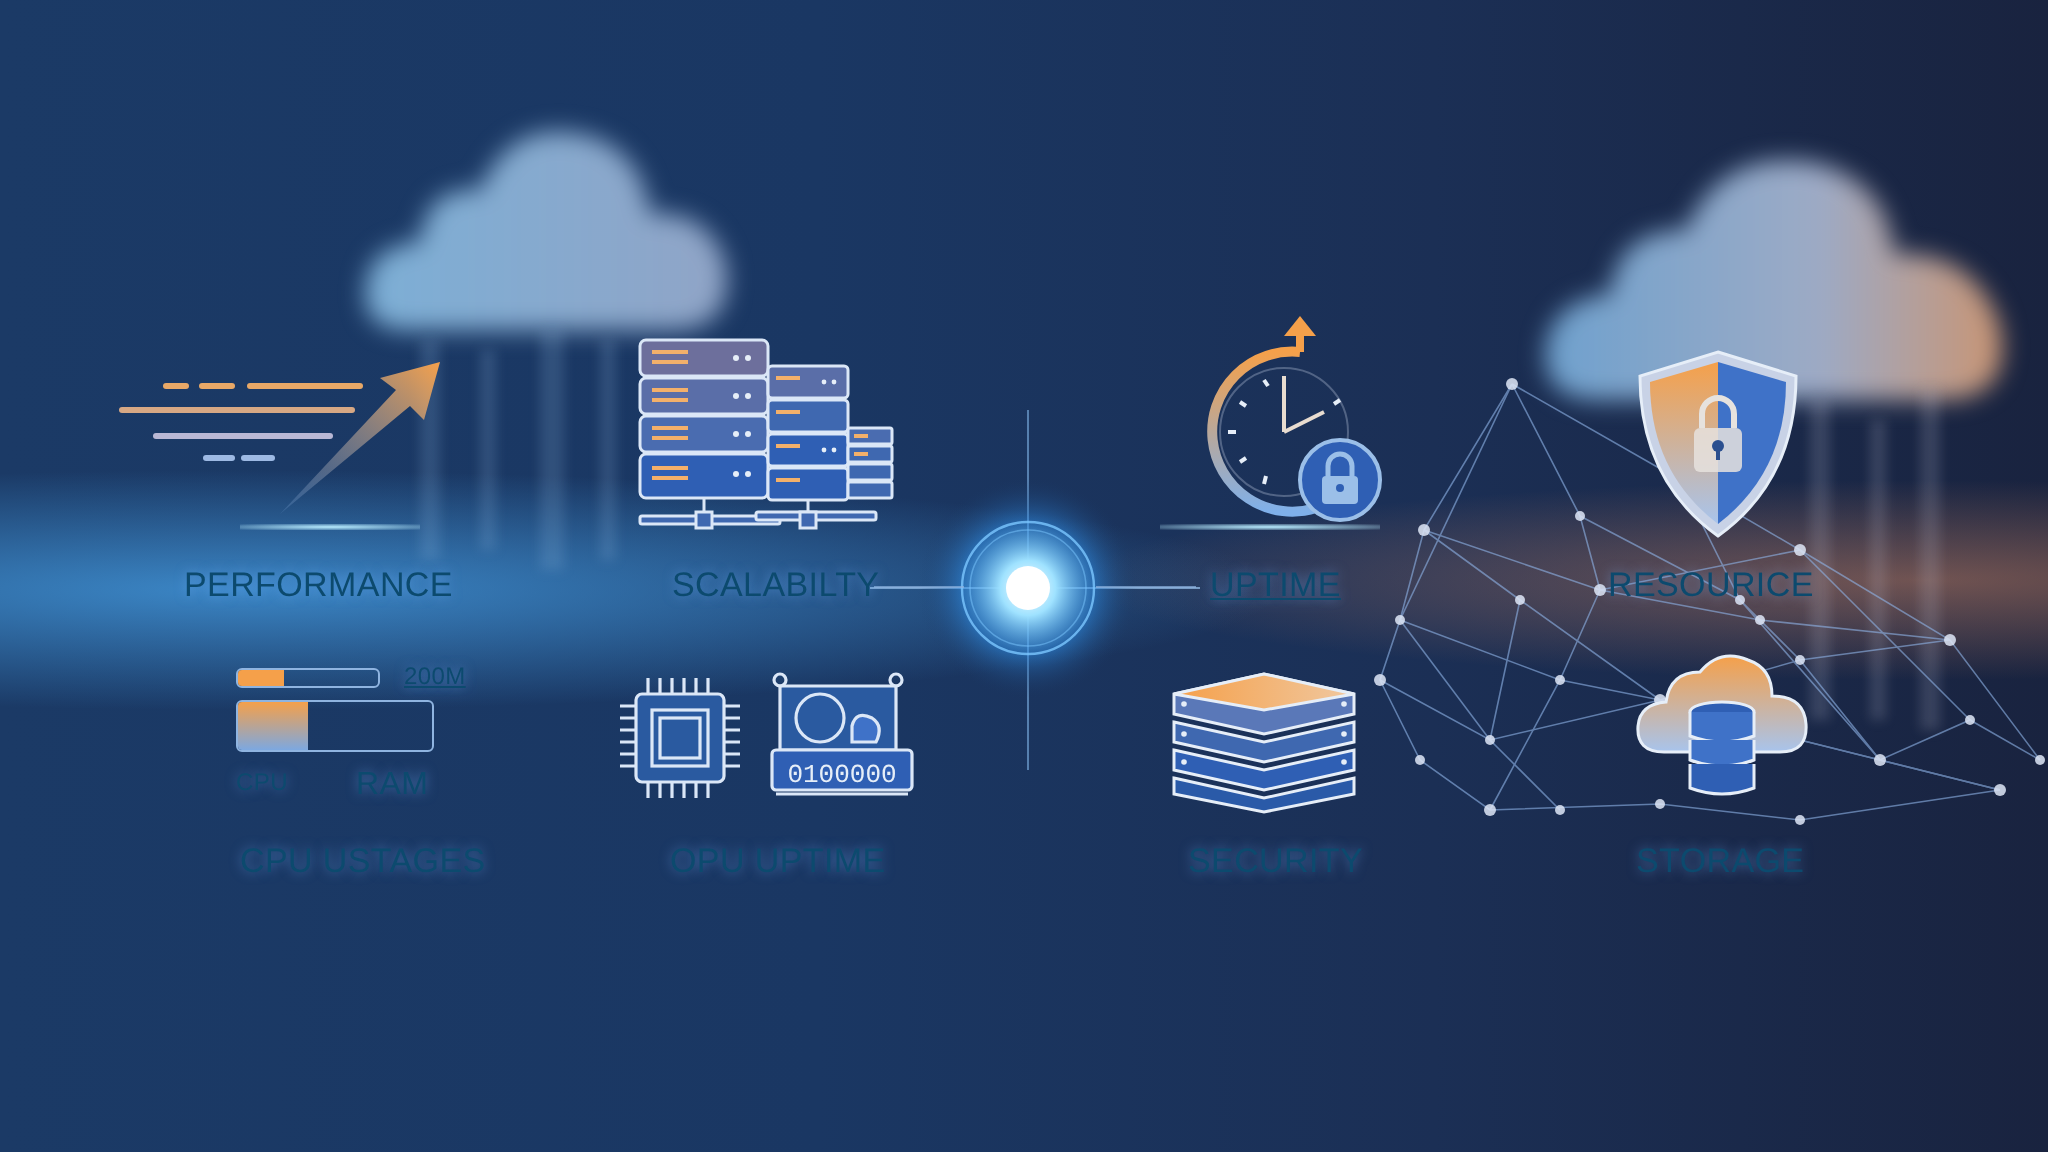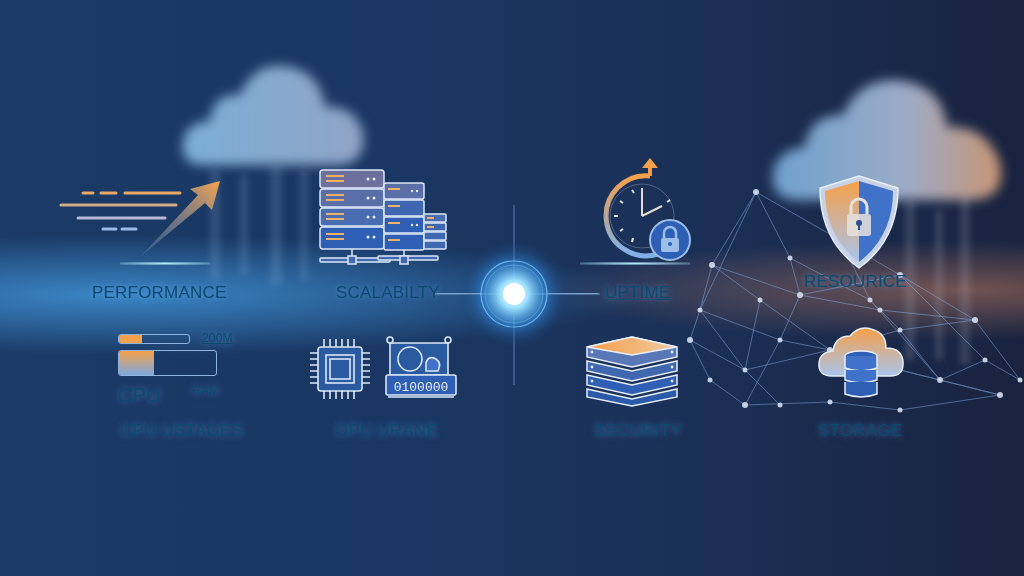--- a/index.html
+++ b/index.html
@@ -243,33 +243,33 @@
     </linearGradient>
   </defs>
   <path d="M43 2 L82 14 Q82 66 43 94 Q4 66 4 14 Z" fill="#c8d2e6" stroke="#e6eef8" stroke-width="1.5"></path>
   <path d="M43 7 L43 88 Q9 62 9 17 Z" fill="url(#shL)"></path>
   <path d="M43 7 L77 17 Q77 62 43 88 Z" fill="#3f72c8"></path>
   <rect x="31" y="40" width="24" height="22" rx="3" fill="#e6e2de" opacity="0.85"></rect>
   <path d="M35 40 V33 A8 8 0 0 1 51 33 V40" fill="none" stroke="#e6e2de" stroke-width="3"></path>
   <circle cx="43" cy="49" r="3" fill="#2b4f8f"></circle>
     <rect x="42" y="50" width="2" height="6" fill="#2b4f8f"></rect>
 </svg>
-<div class="label" style="left:804px;top:272px;">RESOURICE</div>
+<div class="label" style="left:804px;top:283px;">RESOURICE</div>
 
 <div style="position:absolute;left:118px;top:333px;width:130px;height:50px;">
   <div style="position:absolute;left:0;top:1px;width:70px;height:8px;border:1px solid #8fb4e0;border-radius:3px;overflow:hidden;">
     <div style="width:33%;height:100%;background:#f5a04a;"></div>
   </div>
   <div class="label small" style="left:84px;top:-2px;font-size:12px;">200M</div>
   <div style="position:absolute;left:0;top:17px;width:97px;height:24px;border:1px solid #8fb4e0;border-radius:3px;overflow:hidden;">
     <div style="width:36%;height:100%;background:linear-gradient(180deg,#f5a04a,#7da8e0);"></div>
   </div>
 </div>
-<div class="label" style="left:118px;top:384px;font-size:20px;">CPU</div>
-<div class="label" style="left:192px;top:384px;font-size:12px;">RAM</div>
+<div class="label" style="left:118px;top:384px;font-size:12px;">CPU</div>
+<div class="label" style="left:178px;top:384px;font-size:16px;">RAM</div>
 <div class="label" style="left:120px;top:421px;">CPU USTAGES</div>
 
 <svg class="icon" style="left:308px;top:335px;" width="160" height="70" viewBox="0 0 160 70">
   <g stroke="#dbe7f7" stroke-width="1.6" fill="none">
     <rect x="10" y="12" width="44" height="44" rx="3" fill="#2a5aa0"></rect>
     <rect x="18" y="20" width="28" height="28"></rect>
     <rect x="22" y="24" width="20" height="20"></rect>
     <path d="M16 12 V4 M22 12 V4 M28 12 V4 M34 12 V4 M40 12 V4 M46 12 V4"></path>
     <path d="M16 56 V64 M22 56 V64 M28 56 V64 M34 56 V64 M40 56 V64 M46 56 V64"></path>
     <path d="M10 18 H2 M10 24 H2 M10 30 H2 M10 36 H2 M10 42 H2 M10 48 H2"></path>
@@ -279,21 +279,21 @@
     <path d="M82 8 H140 V40 H82 Z" fill="#2a5aa0"></path>
     <circle cx="82" cy="5" r="3"></circle>
       <circle cx="140" cy="5" r="3"></circle>
     <circle cx="102" cy="24" r="12"></circle>
     <path d="M118 28 Q120 20 128 24 Q134 28 130 36 L118 36 Z" fill="#3f72c8"></path>
     <rect x="78" y="40" width="70" height="20" rx="2" fill="#2f5fb4"></rect>
     <path d="M80 62 H146"></path>
   </g>
   <text x="113" y="56" text-anchor="middle" fill="#e6eef8" font-family="Liberation Mono, monospace" font-size="13">0100000</text>
 </svg>
-<div class="label" style="left:335px;top:421px;">OPU URANE</div>
+<div class="label" style="left:335px;top:421px;">OPU UPTIME</div>
 
 <svg class="icon" style="left:583px;top:335px;" width="98" height="72" viewBox="0 0 98 72">
   <defs>
     <linearGradient id="topL" x1="0" y1="0" x2="1" y2="0">
       <stop offset="0" stop-color="#f5a04a"></stop>
         <stop offset="1" stop-color="#f0c8a0"></stop>
     </linearGradient>
   </defs>
   <g stroke="#e6eef8" stroke-width="1.5">
     <path d="M4 12 L49 2 L94 12 V22 L49 32 L4 22 Z" fill="#5a78b8"></path>

